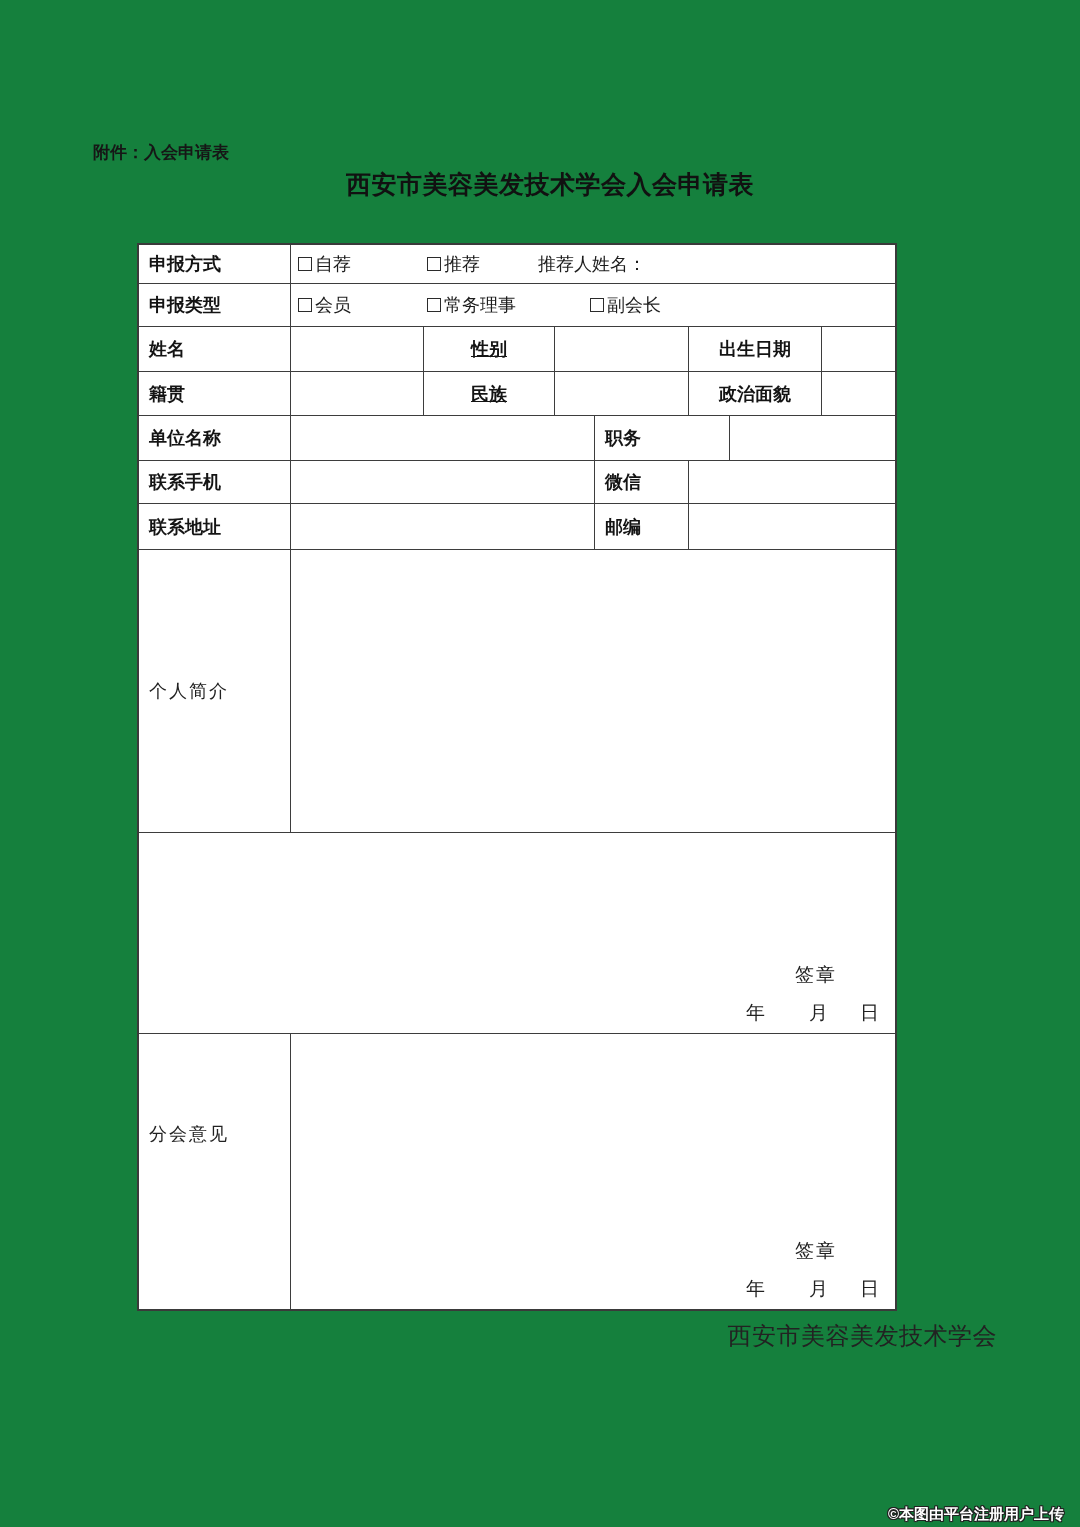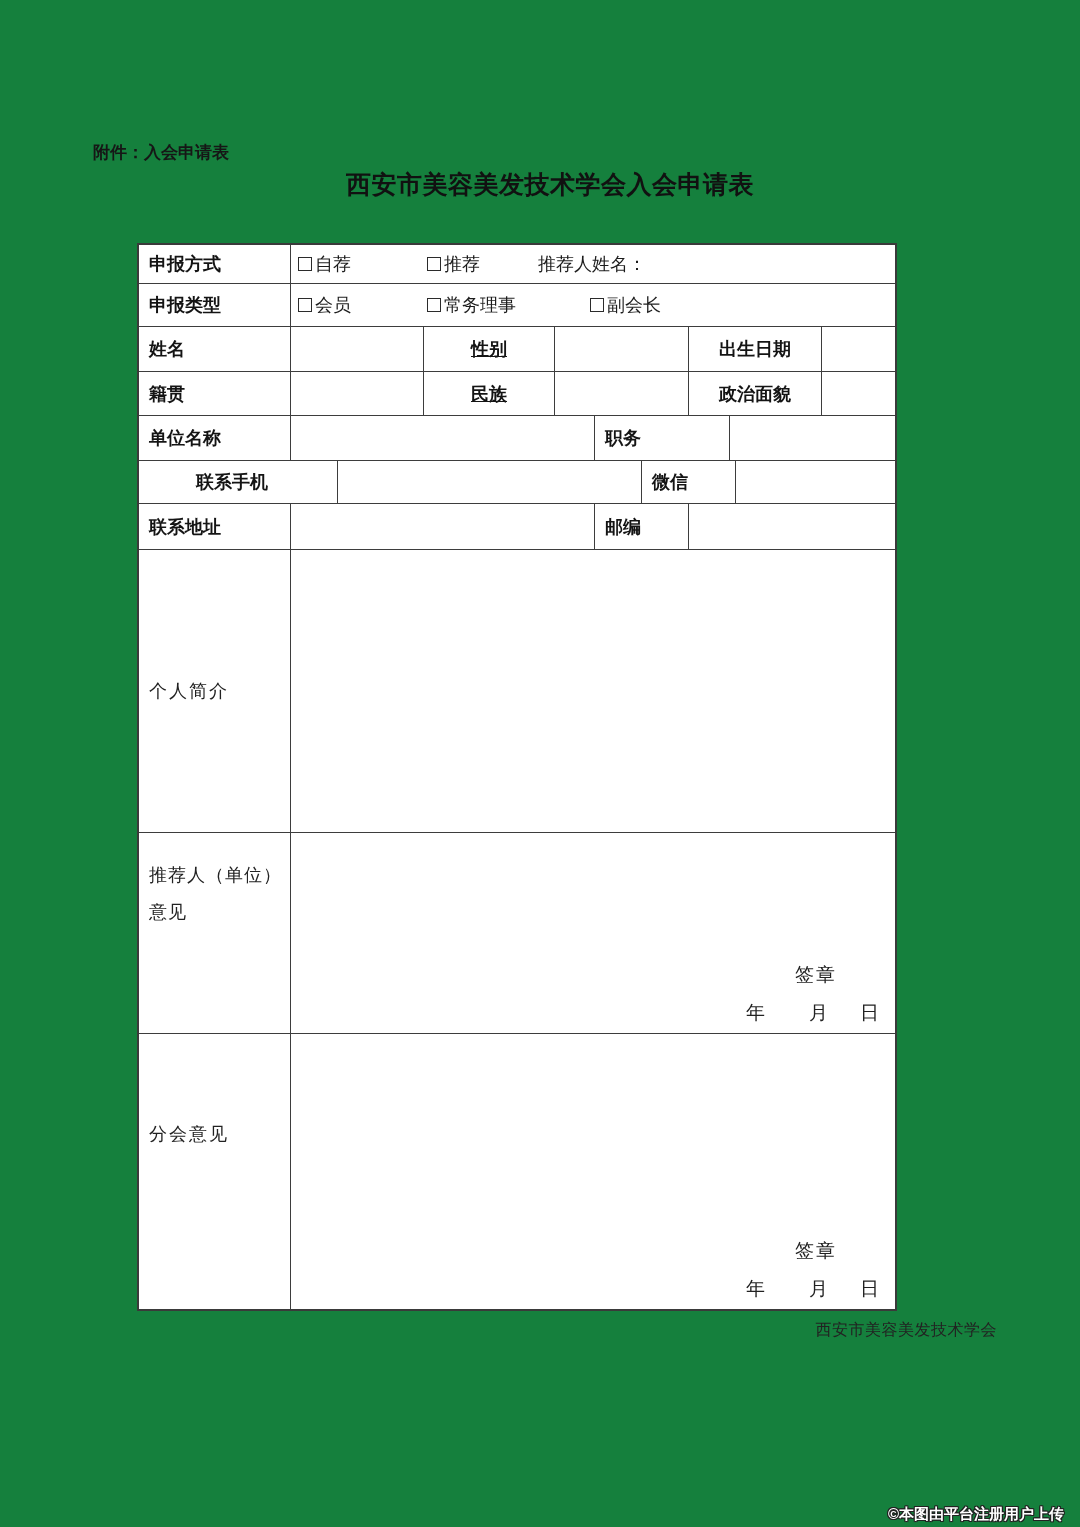--- a/index.html
+++ b/index.html
@@ -84,21 +84,21 @@
   .opt { white-space: nowrap; }
   .opt-gap-a { margin-left: 76px; }
   .opt-gap-b { margin-left: 58px; }
   .opt-gap-c { margin-left: 74px; }
   
   .r1 { height: 39px; }
   .r2 { height: 43px; }
   .r3 { height: 45px; }
   .r4 { height: 44px; justify-content: center; }
   .r5 { height: 45px; }
-  .r6 { height: 43px; padding-left: 47px; }
+  .r6 { height: 43px; }
   .r7 { height: 46px; }
   .r8 { height: 283px; }
   .r9 { height: 201px; }
   .r10 { height: 275px; }
   
   .w-label { width: 152px; flex: none; }
   .w-val-s { width: 133px; flex: none; }
   .w-mid1  { width: 131px; flex: none; text-decoration: underline; }
   .w-val-m { width: 134px; flex: none; }
   .w-mid2  { width: 133px; flex: none; }
@@ -148,21 +148,21 @@
   .date-line {
     text-align: right;
     padding-right: 16px;
   }
   .date-line .m { margin-left: 44px; }
   .date-line .d { margin-left: 32px; }
   .footer-org {
     position: absolute;
     top: 1320px;
     right: 83px;
-    font-size: 16px;
+    font-size: 24px;
     letter-spacing: 0.5px;
     color: #222;
   }
   .watermark {
     position: absolute;
     right: 16px;
     bottom: 3px;
     font-family: "Liberation Sans", "DejaVu Sans", sans-serif;
     font-weight: bold;
     font-size: 15px;
@@ -242,24 +242,20 @@
       <div class="cell label-cell w-sm">邮编</div>
       <div class="cell w-flex"></div>
     </div>
 
     <div class="frow r8">
       <div class="cell big-label w-label">个人简介</div>
       <div class="cell w-flex"></div>
     </div>
 
     <div class="frow r9">
-      <div class="cell opinion-label-cell w-label">
-        <div>推荐人（单位）</div>
-        <div>意见</div>
-      </div>
       <div class="cell opinion-value-cell w-flex">
         <div class="seal-block">
           <div class="seal-line">签章</div>
           <div class="date-line">
             <span class="y">年</span><span class="m">月</span><span class="d">日</span>
           </div>
         </div>
       </div>
     </div>
 

